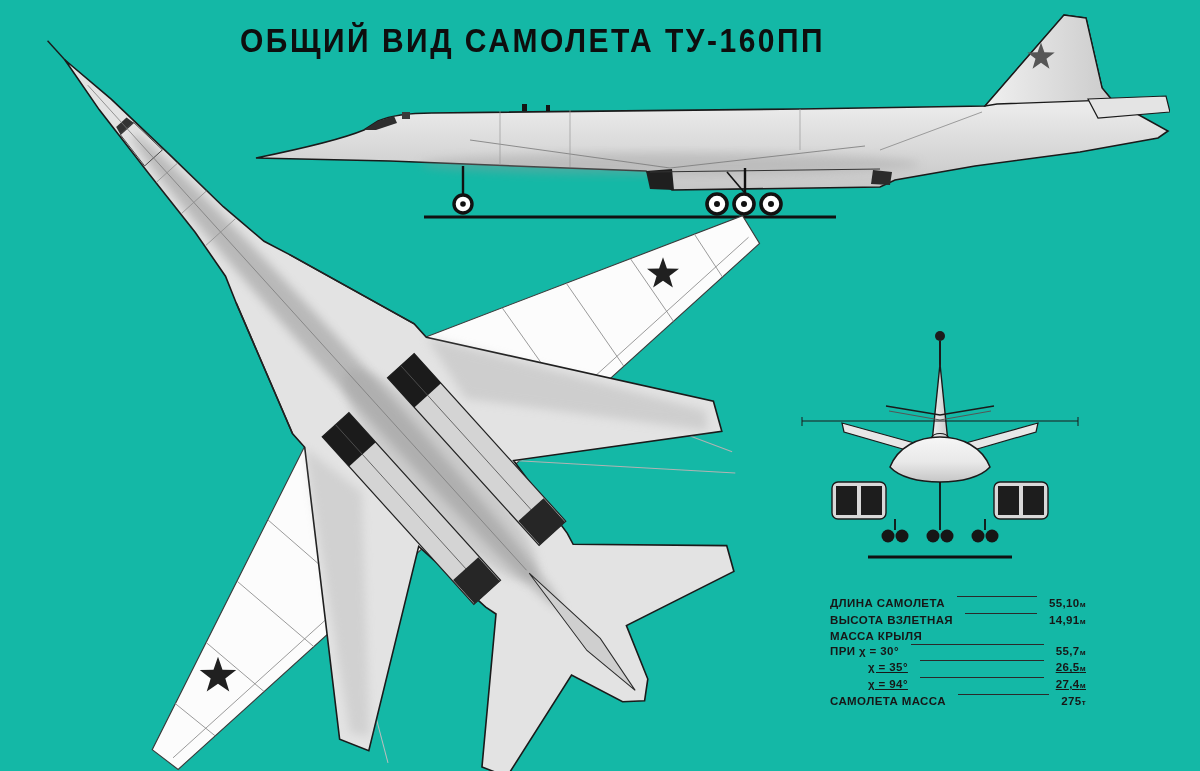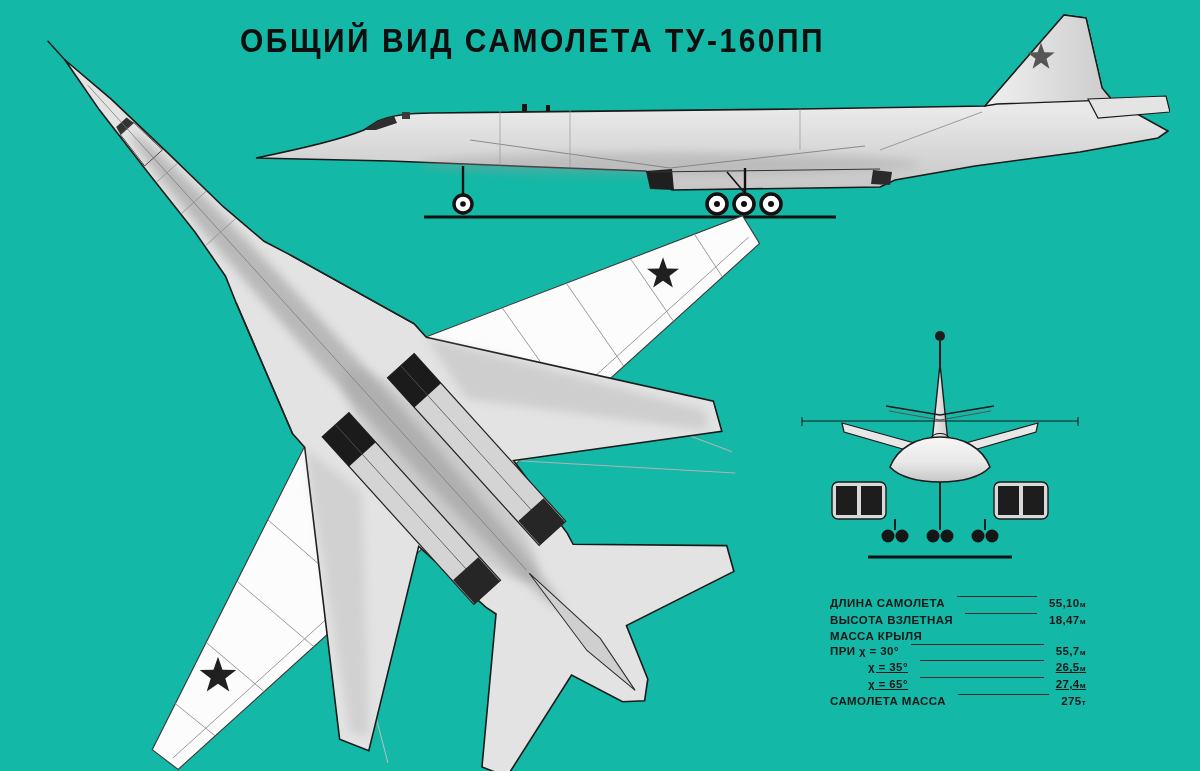--- a/index.html
+++ b/index.html
@@ -195,39 +195,39 @@
 
   <div class="specs">
     <div class="spec-row">
       <span class="spec-label">ДЛИНА САМОЛЕТА</span>
       <span class="spec-leader"></span>
       <span class="spec-value"><span>55,10</span><span class="spec-unit">м</span></span>
     </div>
     <div class="spec-row">
       <span class="spec-label">ВЫСОТА ВЗЛЕТНАЯ</span>
       <span class="spec-leader"></span>
-      <span class="spec-value"><span>18,47</span><span class="spec-unit">м</span></span>
+      <span class="spec-value"><span>14,91</span><span class="spec-unit">м</span></span>
     </div>
     <div class="spec-row no-leader">
       <span class="spec-label">МАССА КРЫЛЯ</span>
       <span class="spec-leader"></span>
       <span class="spec-value"><span></span><span class="spec-unit"></span></span>
     </div>
     <div class="spec-row">
       <span class="spec-label">ПРИ χ = 30°</span>
       <span class="spec-leader"></span>
       <span class="spec-value"><span>55,7</span><span class="spec-unit">м</span></span>
     </div>
     <div class="spec-row indent1">
       <span class="spec-label">χ = 35°</span>
       <span class="spec-leader"></span>
       <span class="spec-value"><span>26,5</span><span class="spec-unit">м</span></span>
     </div>
     <div class="spec-row indent1">
-      <span class="spec-label">χ = 65°</span>
+      <span class="spec-label">χ = 94°</span>
       <span class="spec-leader"></span>
       <span class="spec-value"><span>27,4</span><span class="spec-unit">м</span></span>
     </div>
     <div class="spec-row">
       <span class="spec-label">САМОЛЕТА МАССА</span>
       <span class="spec-leader"></span>
       <span class="spec-value"><span>275</span><span class="spec-unit">т</span></span>
     </div>
   </div>
 

